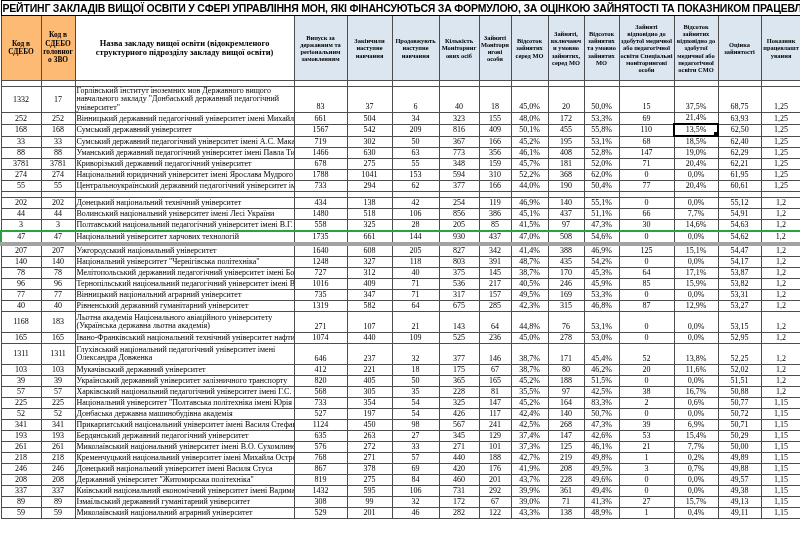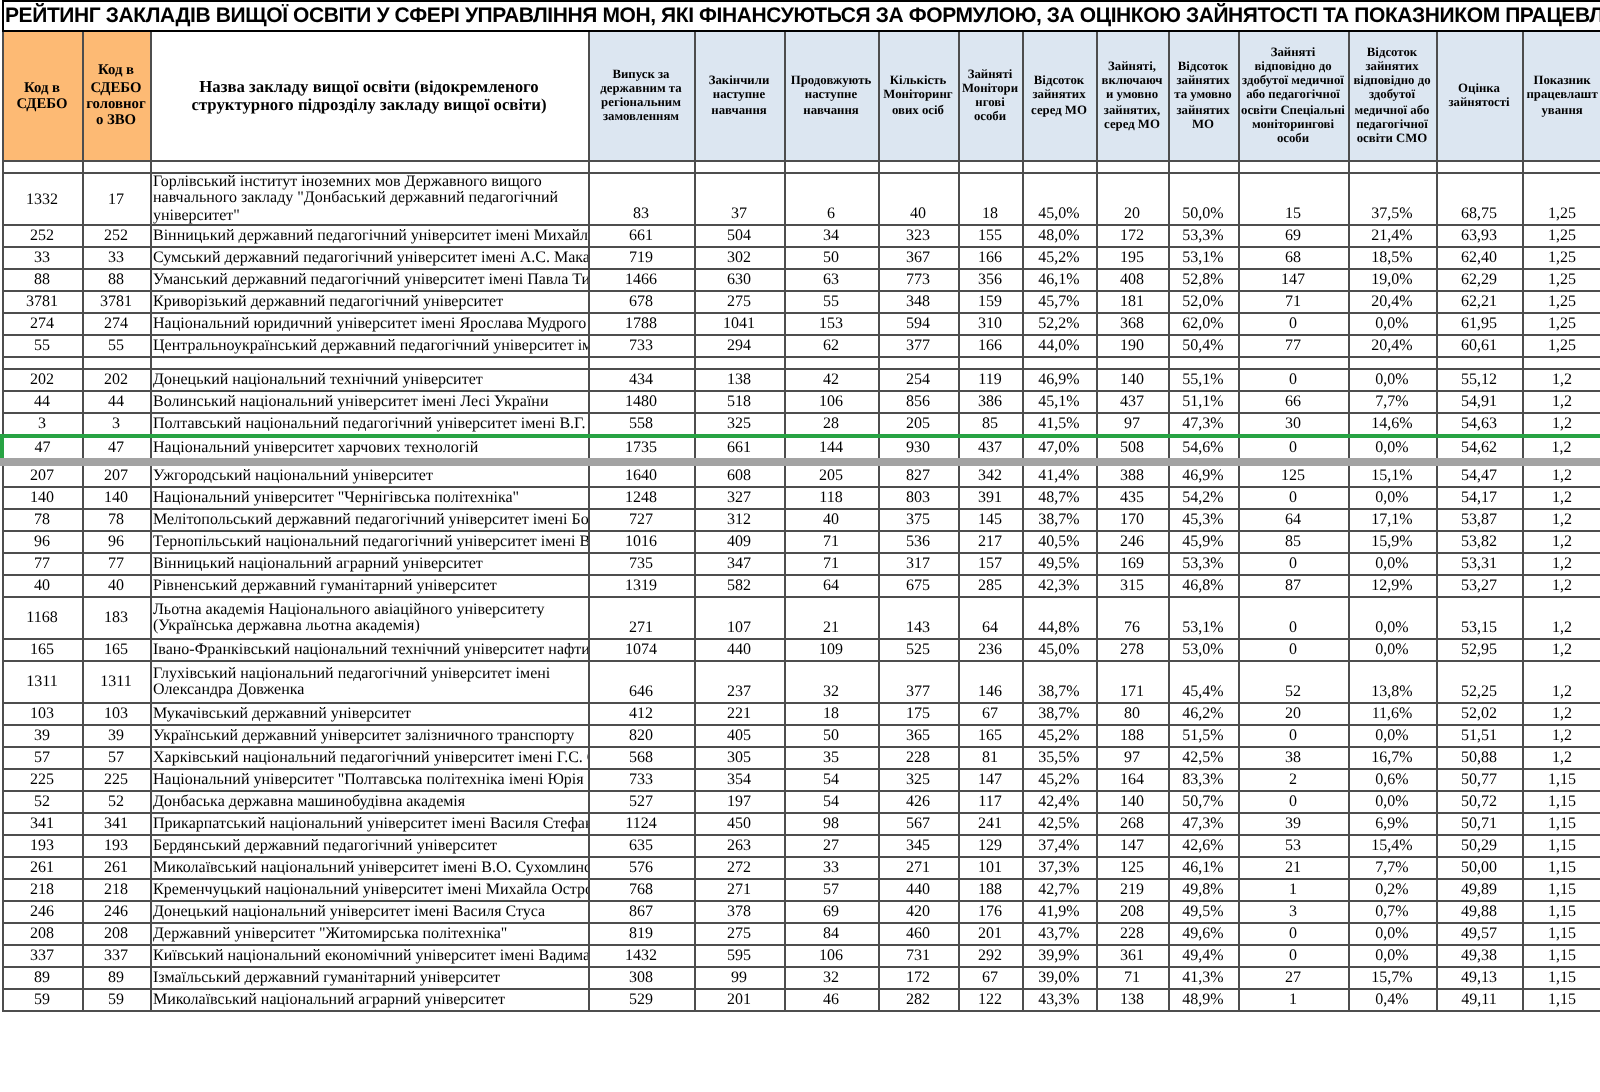--- a/index.html
+++ b/index.html
@@ -131,20 +131,37 @@
         <td class="val">155</td>
         <td class="val">48,0%</td>
         <td class="val">172</td>
         <td class="val">53,3%</td>
         <td class="val">69</td>
         <td class="val">21,4%</td>
         <td class="val">63,93</td>
         <td class="val">1,25</td>
       </tr>
       <tr>
+        <td class="code">168</td>
+        <td class="code">168</td>
+        <td class="name">Сумський державний університет</td>
+        <td class="val">1567</td>
+        <td class="val">542</td>
+        <td class="val">209</td>
+        <td class="val">816</td>
+        <td class="val">409</td>
+        <td class="val">50,1%</td>
+        <td class="val">455</td>
+        <td class="val">55,8%</td>
+        <td class="val">110</td>
+        <td class="val sel">13,5%</td>
+        <td class="val">62,50</td>
+        <td class="val">1,25</td>
+      </tr>
+      <tr>
         <td class="code">33</td>
         <td class="code">33</td>
         <td class="name">Сумський державний педагогічний університет імені А.С. Макаренка</td>
         <td class="val">719</td>
         <td class="val">302</td>
         <td class="val">50</td>
         <td class="val">367</td>
         <td class="val">166</td>
         <td class="val">45,2%</td>
         <td class="val">195</td>

